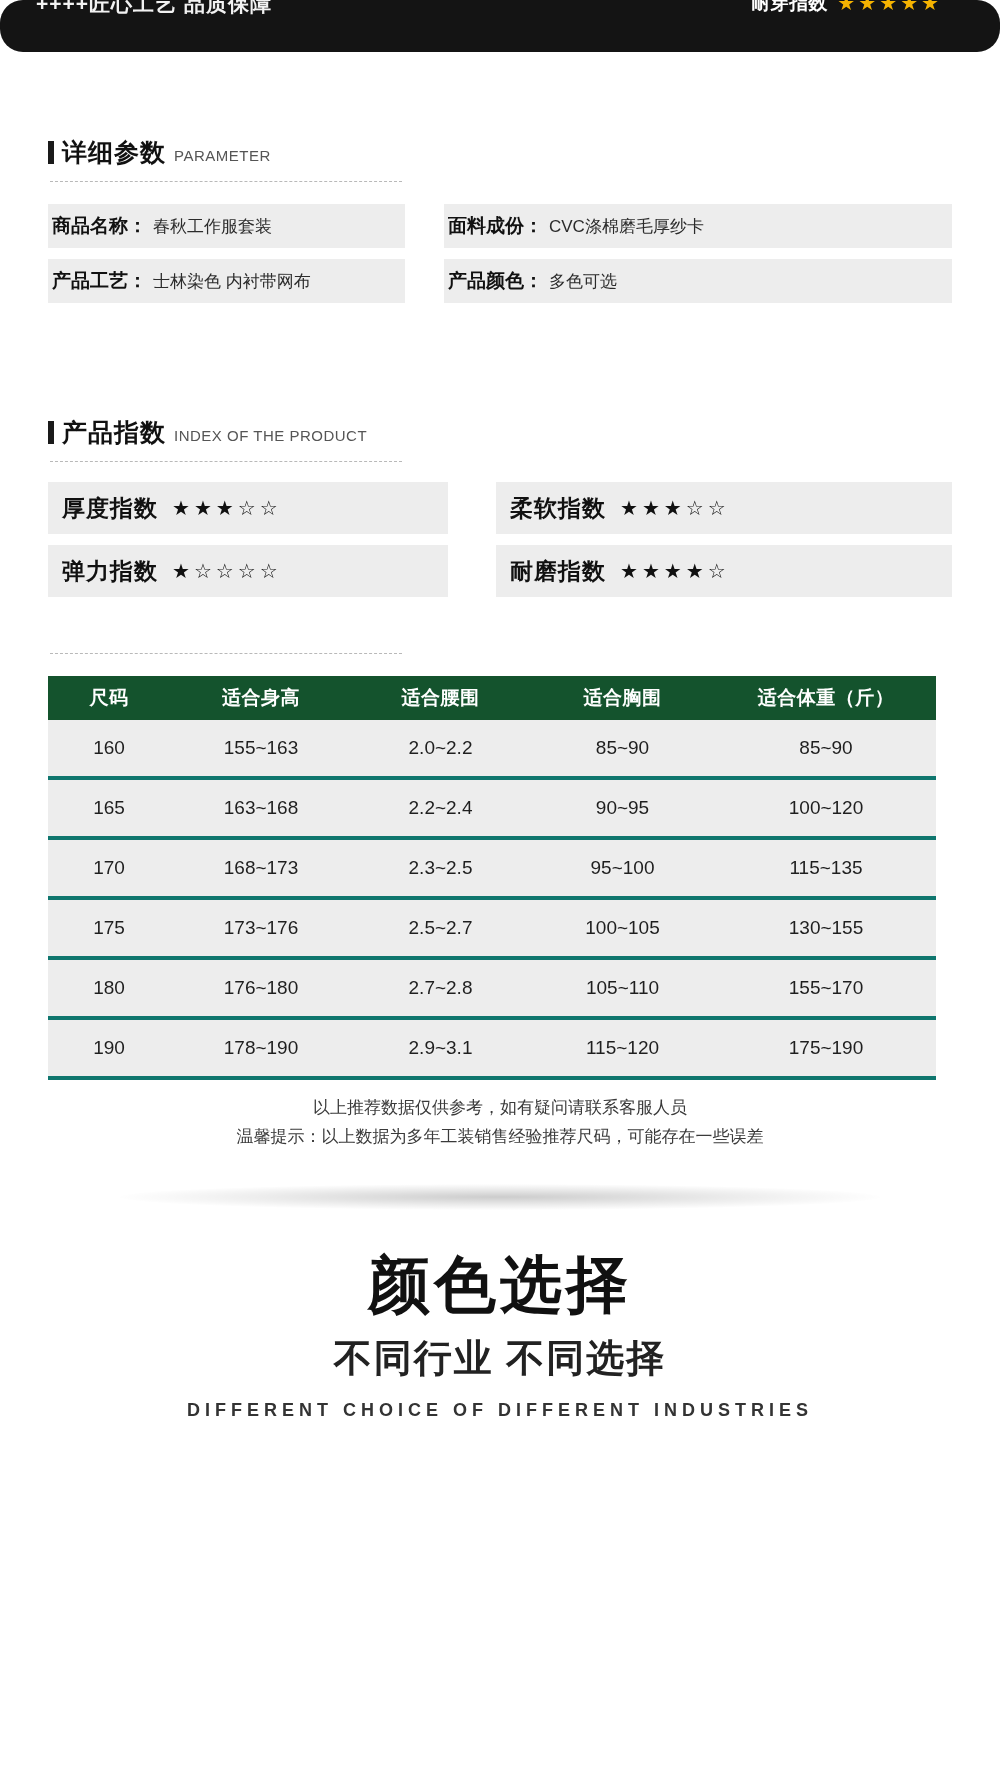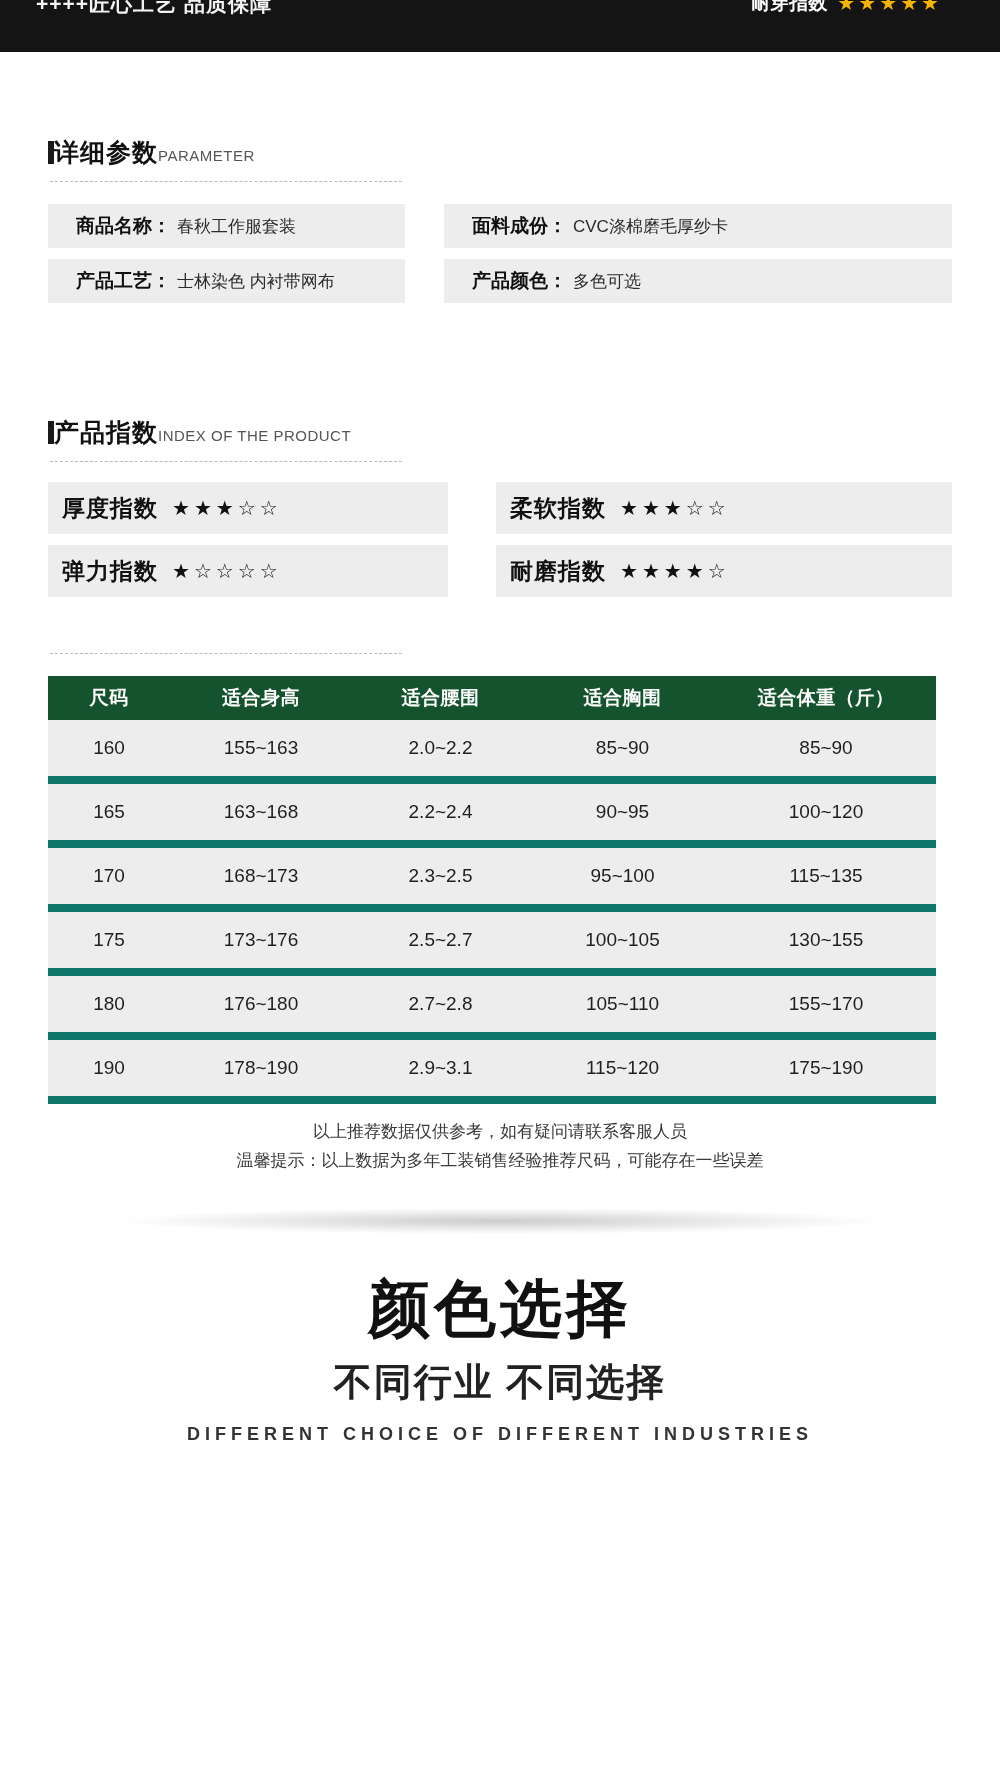--- a/index.html
+++ b/index.html
@@ -17,20 +17,21 @@
   }
 
   
   .top-banner {
     position: relative;
     width: 1000px;
     height: 52px;
     background: #141414;
     color: #ffffff;
     box-sizing: border-box;
+    border-radius: 23px;
   }
   .top-banner .left-text {
     position: absolute;
     left: 36px;
     top: -10px;
     font-size: 21px;
     letter-spacing: 1px;
     font-weight: bold;
     color: #f2f2f2;
     white-space: nowrap;
@@ -56,20 +57,21 @@
   }
 
   
   .section {
     padding: 0 48px;
     box-sizing: border-box;
   }
   .sec-head {
     display: flex;
     align-items: baseline;
+    gap: 8px;
   }
   .sec-bar {
     display: inline-block;
     width: 6px;
     height: 23px;
     background: #1a1a1a;
     position: relative;
     top: 3px;
   }
   .sec-cn {
@@ -96,21 +98,21 @@
     display: grid;
     grid-template-columns: 357px 1fr;
     column-gap: 39px;
     row-gap: 11px;
   }
   .param-cell {
     background: #ededed;
     height: 44px;
     display: flex;
     align-items: center;
-    padding: 0 28px;
+    padding: 0 4px;
     box-sizing: border-box;
     font-size: 19px;
     color: #1f1f1f;
   }
   .param-cell.empty { background: #ffffff; }
   .param-key {
     font-weight: bold;
     color: #111111;
     white-space: nowrap;
   }
@@ -166,21 +168,21 @@
     font-weight: bold;
     height: 42px;
     letter-spacing: 0.5px;
   }
   .size-table td {
     background: #ededed;
     color: #1f1f1f;
     font-size: 19px;
     height: 54px;
     text-align: center;
-    border-bottom: 8px solid #0f766e;
+    border-bottom: 4px solid #0f766e;
   }
   .size-table th:nth-child(1), .size-table td:nth-child(1) { width: 120px; }
   .size-table th:nth-child(2), .size-table td:nth-child(2) { width: 180px; }
   .size-table th:nth-child(3), .size-table td:nth-child(3) { width: 175px; }
   .size-table th:nth-child(4), .size-table td:nth-child(4) { width: 185px; }
 
   .table-note {
     margin-top: 14px;
     text-align: center;
     font-size: 17px;

